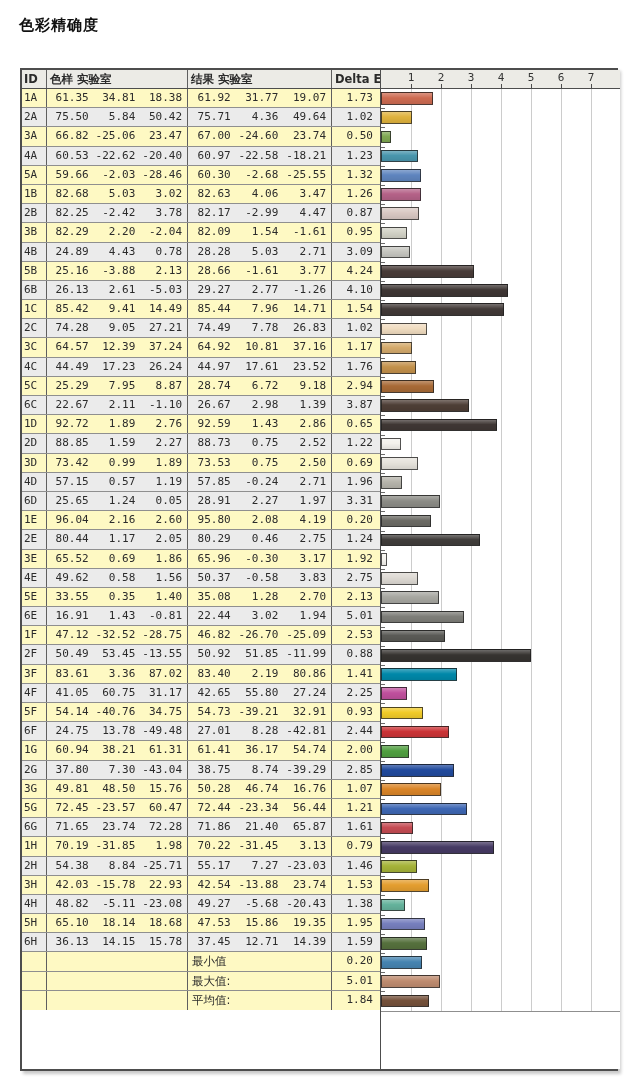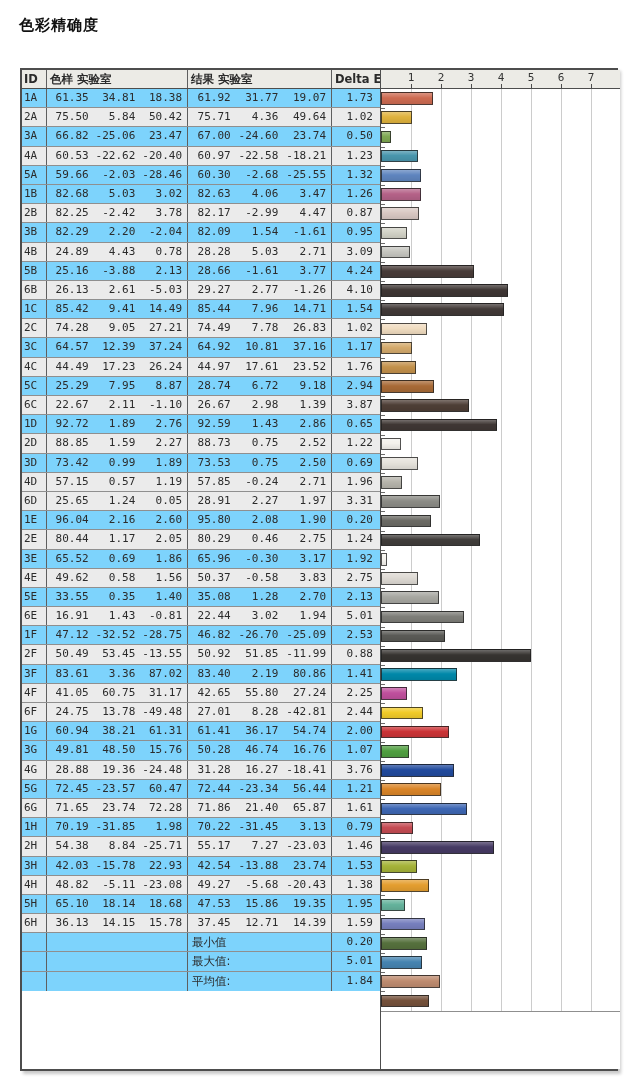--- a/index.html
+++ b/index.html
@@ -5,21 +5,21 @@
   html,body{margin:0;padding:0;background:#ffffff;width:640px;}
   .page{position:relative;width:640px;height:1087px;background:#fff;
         font-family:"DejaVu Sans Mono","Liberation Mono",monospace;color:#2b2b2b;}
   .title{position:absolute;left:19px;top:16px;margin:0;font-size:15px;font-weight:bold;
          color:#111;font-family:"DejaVu Sans","Liberation Sans",sans-serif;letter-spacing:1px;}
   .report{position:absolute;left:20px;top:68px;width:598px;display:flex;
           border:2px solid #4d4d4d;box-shadow:3px 3px 3px #c9c9c9;background:#fff;box-sizing:border-box;}
   
   .tbl{width:358px;flex:0 0 358px;box-sizing:border-box;}
   .t-row{display:flex;height:19.2px;box-sizing:border-box;border-bottom:1px solid #8f8f8f;
-         font-size:11px;line-height:18px;background:#7dd3fc;}
+         font-size:11px;line-height:18px;background:#fef9c3;}
   .t-row.head{height:19px;background:#ecebe6;border-bottom:1px solid #4d4d4d;
               font-family:"DejaVu Sans","Liberation Sans",sans-serif;font-weight:bold;font-size:11.5px;}
   .t-row.shade{background:#ebebeb;}
   .t-row.last{border-bottom:none;}
   .cell{box-sizing:border-box;border-right:1px solid #5f5f5f;overflow:hidden;white-space:nowrap;}
   .c-id{width:25px;flex:0 0 25px;padding-left:2px;}
   .c-smp{width:141px;flex:0 0 141px;display:flex;}
   .c-res{width:144px;flex:0 0 144px;display:flex;}
   .c-dlt{width:48px;flex:0 0 48px;text-align:right;padding-right:7px;border-right:none;}
   .num{flex:1 1 33%;text-align:right;padding-right:5px;}
@@ -365,21 +365,21 @@
           <div class="t-row">
             <div class="cell c-id">1E</div>
             <div class="cell c-smp">
               <div class="num">96.04</div>
               <div class="num">2.16</div>
               <div class="num">2.60</div>
             </div>
             <div class="cell c-res">
               <div class="num">95.80</div>
               <div class="num">2.08</div>
-              <div class="num">1.90</div>
+              <div class="num">4.19</div>
             </div>
             <div class="cell c-dlt">0.20</div>
           </div>
           <div class="t-row shade">
             <div class="cell c-id">2E</div>
             <div class="cell c-smp">
               <div class="num">80.44</div>
               <div class="num">1.17</div>
               <div class="num">2.05</div>
             </div>
@@ -495,20 +495,34 @@
               <div class="num">60.75</div>
               <div class="num">31.17</div>
             </div>
             <div class="cell c-res">
               <div class="num">42.65</div>
               <div class="num">55.80</div>
               <div class="num">27.24</div>
             </div>
             <div class="cell c-dlt">2.25</div>
           </div>
+          <div class="t-row">
+            <div class="cell c-id">5F</div>
+            <div class="cell c-smp">
+              <div class="num">54.14</div>
+              <div class="num">-40.76</div>
+              <div class="num">34.75</div>
+            </div>
+            <div class="cell c-res">
+              <div class="num">54.73</div>
+              <div class="num">-39.21</div>
+              <div class="num">32.91</div>
+            </div>
+            <div class="cell c-dlt">0.93</div>
+          </div>
           <div class="t-row shade">
             <div class="cell c-id">6F</div>
             <div class="cell c-smp">
               <div class="num">24.75</div>
               <div class="num">13.78</div>
               <div class="num">-49.48</div>
             </div>
             <div class="cell c-res">
               <div class="num">27.01</div>
               <div class="num">8.28</div>
@@ -523,47 +537,47 @@
               <div class="num">38.21</div>
               <div class="num">61.31</div>
             </div>
             <div class="cell c-res">
               <div class="num">61.41</div>
               <div class="num">36.17</div>
               <div class="num">54.74</div>
             </div>
             <div class="cell c-dlt">2.00</div>
           </div>
+          <div class="t-row shade">
+            <div class="cell c-id">2G</div>
+            <div class="cell c-smp">
+              <div class="num">37.80</div>
+              <div class="num">7.30</div>
+              <div class="num">-43.04</div>
+            </div>
+            <div class="cell c-res">
+              <div class="num">38.75</div>
+              <div class="num">8.74</div>
+              <div class="num">-39.29</div>
+            </div>
+            <div class="cell c-dlt">2.85</div>
+          </div>
           <div class="t-row">
             <div class="cell c-id">3G</div>
             <div class="cell c-smp">
               <div class="num">49.81</div>
               <div class="num">48.50</div>
               <div class="num">15.76</div>
             </div>
             <div class="cell c-res">
               <div class="num">50.28</div>
               <div class="num">46.74</div>
               <div class="num">16.76</div>
             </div>
             <div class="cell c-dlt">1.07</div>
-          </div>
-          <div class="t-row shade">
-            <div class="cell c-id">4G</div>
-            <div class="cell c-smp">
-              <div class="num">28.88</div>
-              <div class="num">19.36</div>
-              <div class="num">-24.48</div>
-            </div>
-            <div class="cell c-res">
-              <div class="num">31.28</div>
-              <div class="num">16.27</div>
-              <div class="num">-18.41</div>
-            </div>
-            <div class="cell c-dlt">3.76</div>
           </div>
           <div class="t-row">
             <div class="cell c-id">5G</div>
             <div class="cell c-smp">
               <div class="num">72.45</div>
               <div class="num">-23.57</div>
               <div class="num">60.47</div>
             </div>
             <div class="cell c-res">
               <div class="num">72.44</div>

